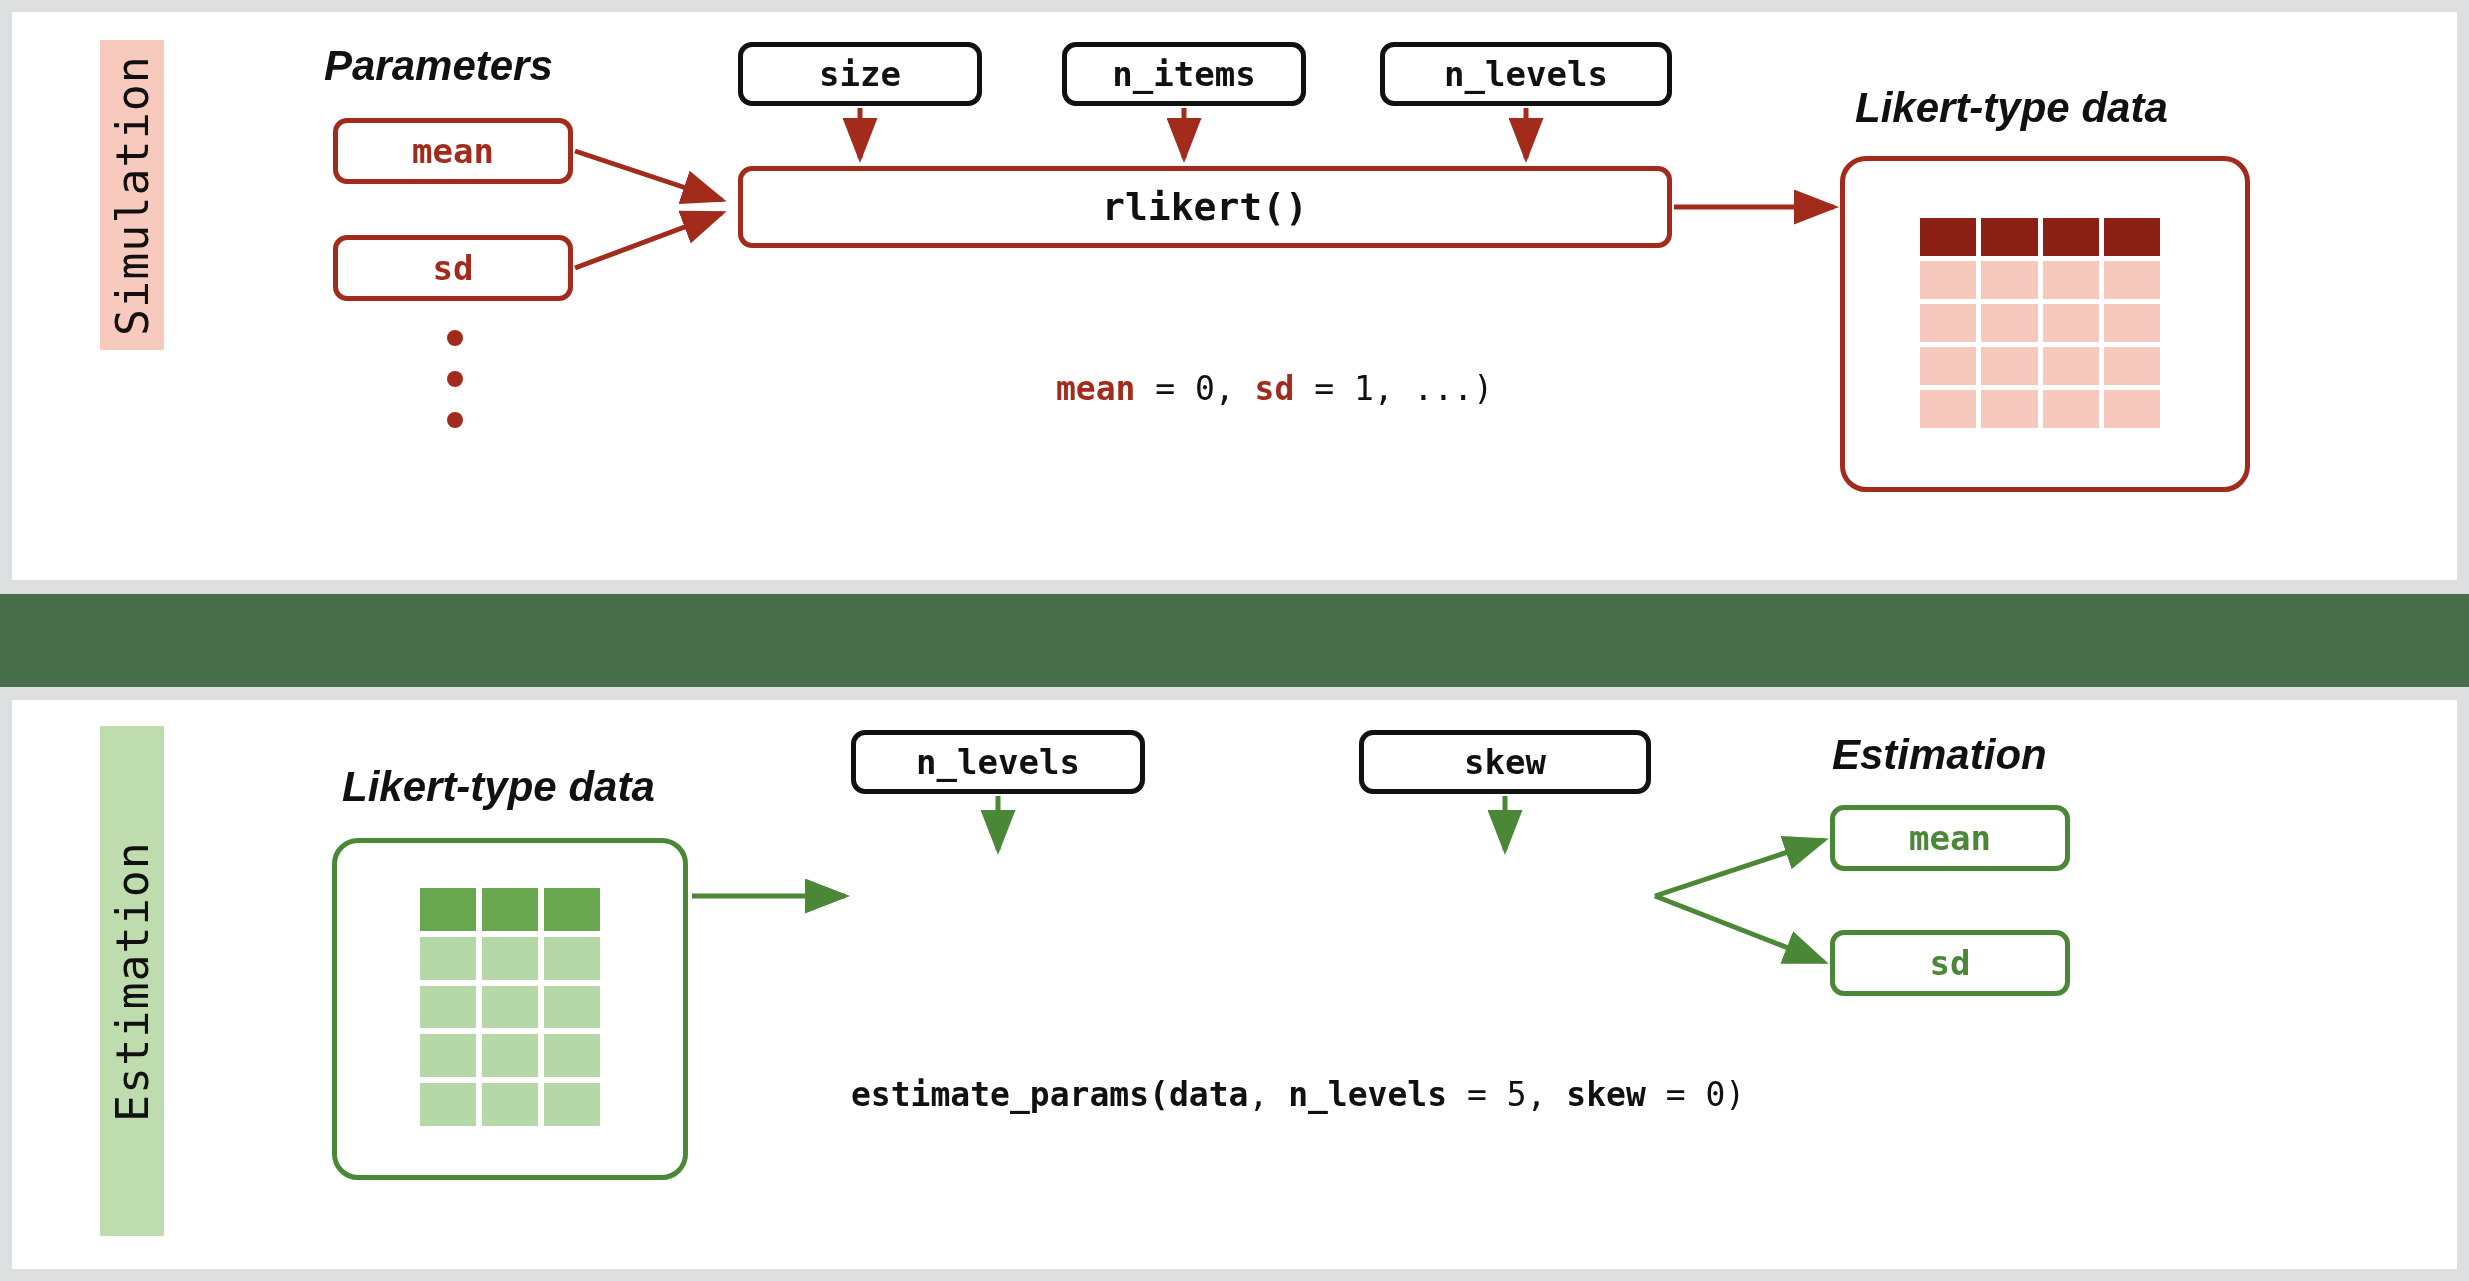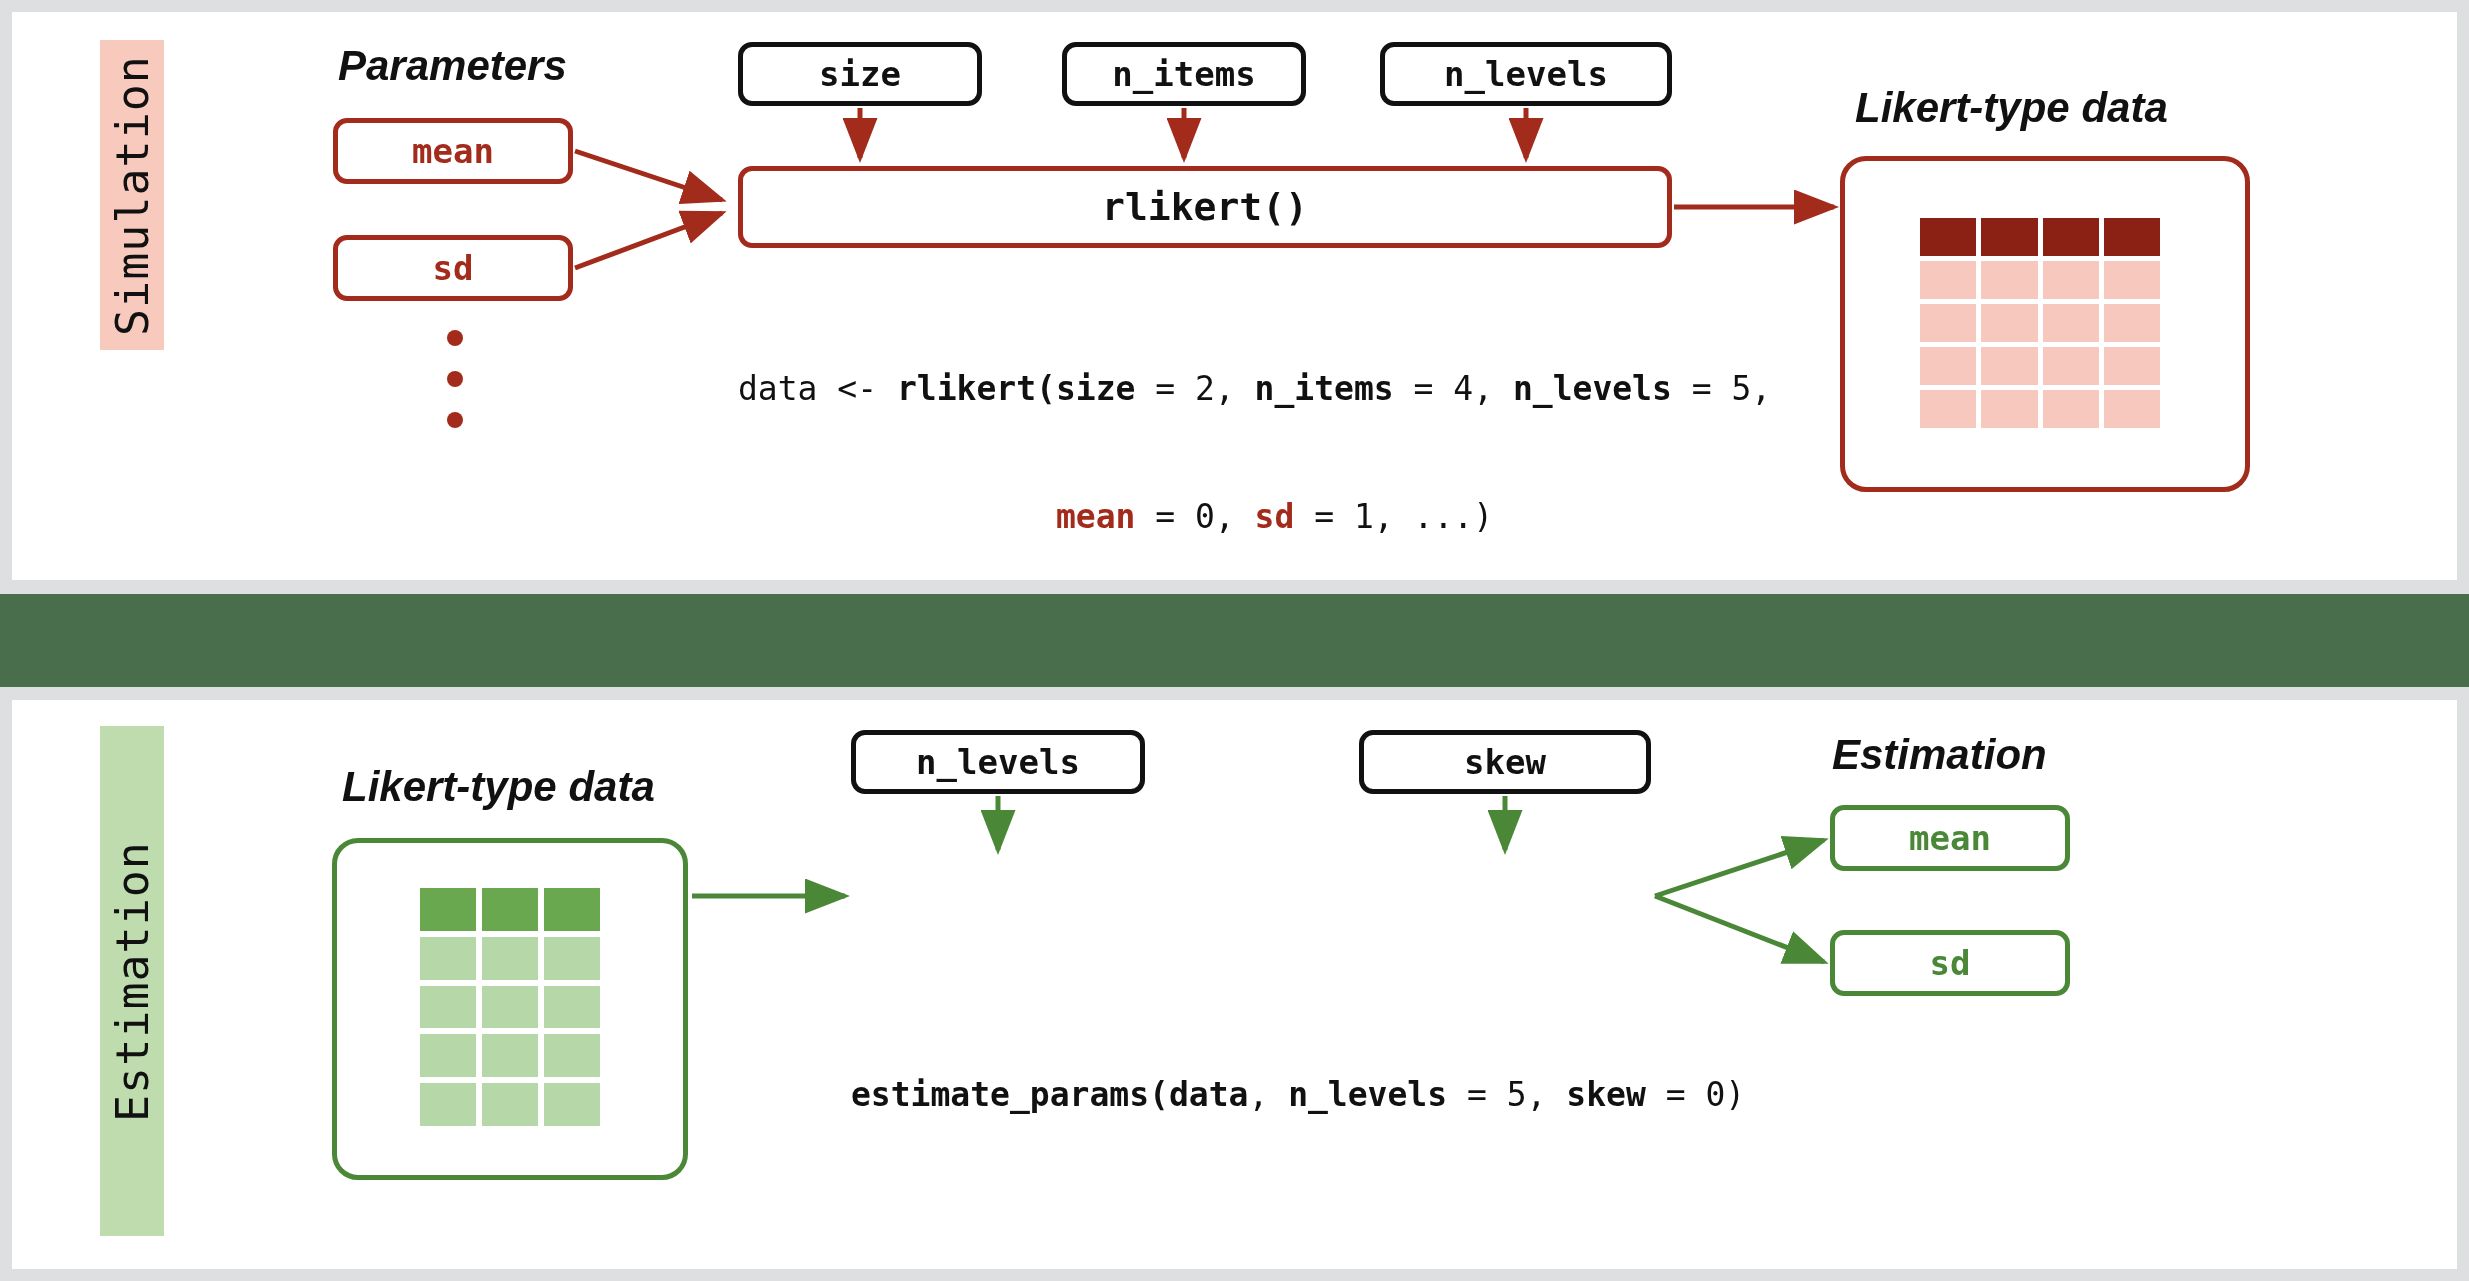--- a/index.html
+++ b/index.html
@@ -102,42 +102,41 @@
 <body>
 
 <div id="root">
 
   <div class="panel" id="panel-sim"></div>
 
   <div class="side-strip" id="strip-sim">
     <span>Simulation</span>
   </div>
 
-  <div class="heading" style="left:338px;top:42px;">Parameters</div>
+  <div class="heading" style="left:324px;top:42px;">Parameters</div>
 
   <div class="box box-red" style="left:333px;top:118px;width:240px;height:66px;font-size:34px;">mean</div>
 
   <div class="box box-red" style="left:333px;top:235px;width:240px;height:66px;font-size:34px;">sd</div>
 
   <div class="dots" style="left:447px;top:330px;">
     <i></i>
     <i></i>
     <i></i>
   </div>
 
   <div class="box box-black" style="left:738px;top:42px;width:244px;height:64px;font-size:34px;">size</div>
 
   <div class="box box-black" style="left:1062px;top:42px;width:244px;height:64px;font-size:34px;">n_items</div>
 
   <div class="box box-black" style="left:1380px;top:42px;width:292px;height:64px;font-size:34px;">n_levels</div>
 
   <div class="box box-fn-red" style="left:738px;top:166px;width:934px;height:82px;font-size:38px;text-align:right;">rlikert()</div>
 
   <div class="code" style="left:738px;top:282px;font-size:33px;">
-    <div><span>data &lt;- </span><span class="b">rlikert(</span><span class="b">size</span><span> = 2, </span><span class="b">n_items</span><span> = 4, </span><span class="b">n_levels</span><span> = 5,</span></div>
     <div><span>                </span><span class="red">mean</span><span> = 0, </span><span class="red">sd</span><span> = 1, ...)</span></div>
     <div style="height:8px;"></div>
     <div>data</div>
     <div>#&gt;      Y1 Y2 Y3 Y4</div>
     <div>#&gt; [1,]  1  4  4  2</div>
     <div>#&gt; [2,]  2  5  5  1</div>
   </div>
 
   <div class="heading" style="left:1855px;top:84px;">Likert-type data</div>
 

